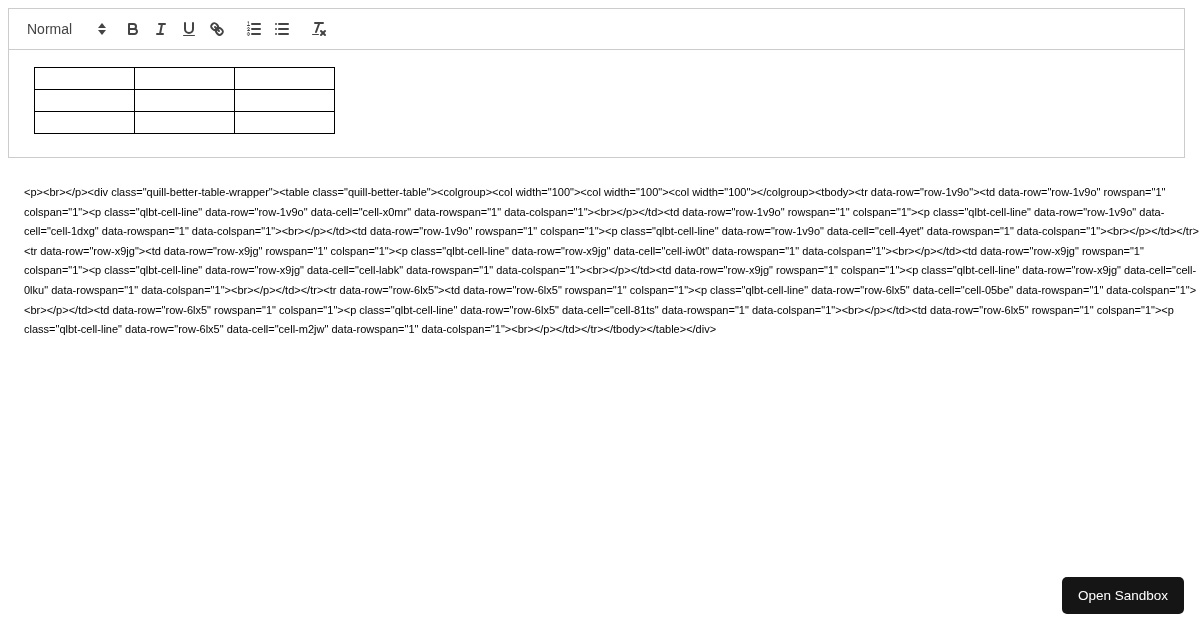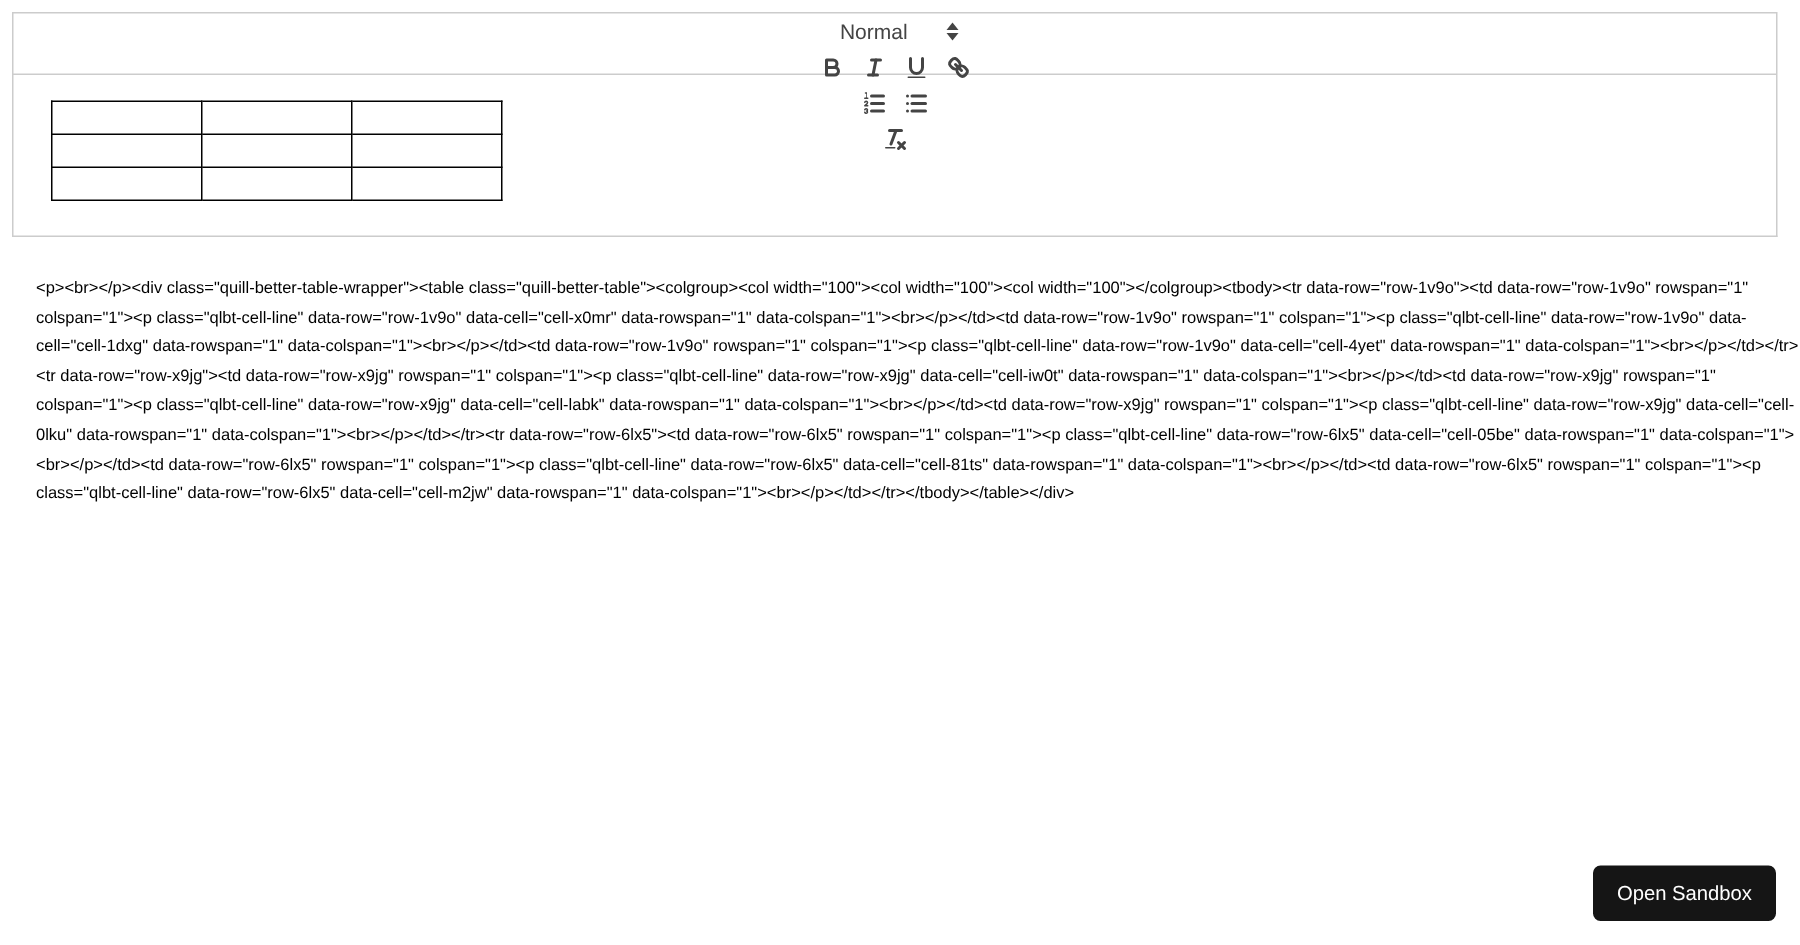--- a/index.html
+++ b/index.html
@@ -30,21 +30,20 @@
   
   .toolbar {
     box-sizing: border-box;
     height: 42px;
     border: 1px solid #ccc;
     border-bottom: 1px solid #ccc;
     display: flex;
     align-items: center;
     padding: 0 8px;
     background: #ffffff;
-    flex-direction: column;
   }
   .tb-group {
     display: flex;
     align-items: center;
   }
   .tb-sep { width: 9px; }
 
   .picker {
     display: flex;
     align-items: center;

